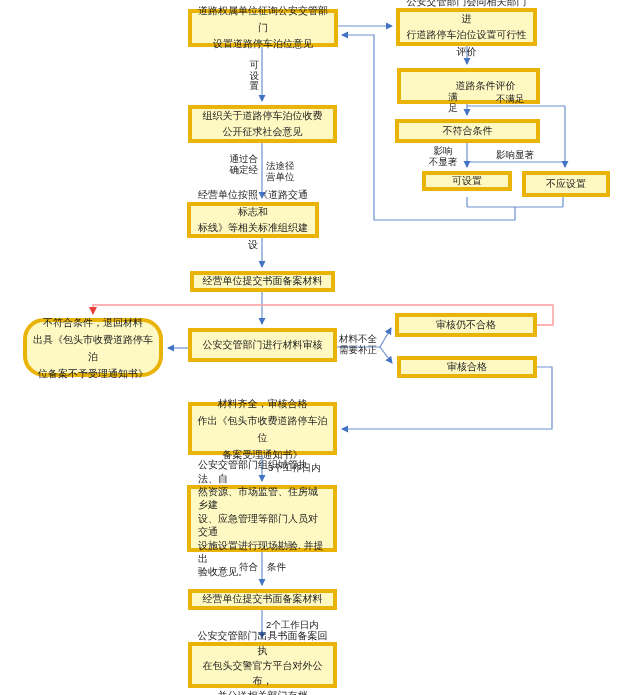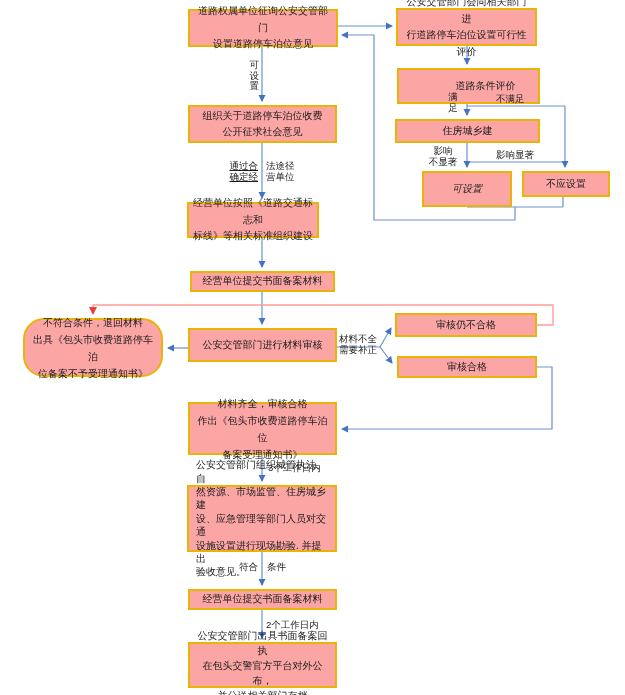--- a/index.html
+++ b/index.html
@@ -2,21 +2,21 @@
 <html><head>
 <meta charset="utf-8">
 <style>
   html,body{margin:0;padding:0;background:#fff;}
   #stage{
     position:relative;width:625px;height:695px;background:#fff;overflow:hidden;
     font-family:"Liberation Sans",sans-serif;color:#1a1a1a;
   }
   #wires{position:absolute;left:0;top:0;width:625px;height:695px;}
   .box{
-    position:absolute;box-sizing:border-box;background:#fca5a5;border:2px solid #eab308;
+    position:absolute;box-sizing:border-box;background:#fef9c3;border:4px solid #eab308;
     display:flex;align-items:center;justify-content:center;text-align:center;
     white-space:pre-line;font-size:10px;line-height:1.65;padding:2px 4px;
   }
   .box--tight{line-height:1.34;justify-content:flex-start;text-align:left;padding:4px 7px;}
   .lbl{
     position:absolute;font-size:9.5px;line-height:10.5px;white-space:pre-line;color:#1a1a1a;
   }
   .lbl--r{text-align:right;}
   .lbl--c{text-align:center;}
 </style>
@@ -59,22 +59,22 @@
     <g stroke="#FF9C9C" stroke-width="1.4" fill="none">
       <path d="M537,325 H553 V305 H93 V314" marker-end="url(#ar)"></path>
     </g>
   </svg>
 
   <div class="box" style="left:188px;top:9px;width:150px;height:38px;">道路权属单位征询公安交管部门
 设置道路停车泊位意见</div>
   <div class="box" style="left:396px;top:8px;width:141px;height:38px;">公安交管部门会同相关部门进
 行道路停车泊位设置可行性评价</div>
   <div class="box" style="left:397px;top:68px;width:143px;height:36px;padding-left:38px;">道路条件评价</div>
-  <div class="box" style="left:395px;top:119px;width:145px;height:24px;">住房城乡建</div>
-  <div class="box" style="left:422px;top:171px;width:90px;height:36px;font-style:italic;">可设置</div>
+  <div class="box" style="left:395px;top:119px;width:145px;height:24px;">不符合条件</div>
+  <div class="box" style="left:422px;top:171px;width:90px;height:20px;">可设置</div>
   <div class="box" style="left:522px;top:171px;width:88px;height:26px;">不应设置</div>
   <div class="box" style="left:188px;top:105px;width:149px;height:38px;">组织关于道路停车泊位收费
 公开征求社会意见</div>
   <div class="box" style="left:187px;top:202px;width:132px;height:36px;">经营单位按照《道路交通标志和
 标线》等相关标准组织建设</div>
   <div class="box" style="left:190px;top:271px;width:145px;height:21px;">经营单位提交书面备案材料</div>
   <div class="box" style="left:188px;top:328px;width:149px;height:34px;">公安交管部门进行材料审核</div>
   <div class="box" style="left:23px;top:318px;width:140px;height:59px;line-height:1.7;border-radius:21px;">不符合条件，退回材料
 出具《包头市收费道路停车泊
 位备案不予受理通知书》</div>
@@ -89,21 +89,21 @@
 设施设置进行现场勘验. 并提出
 验收意见。</div>
   <div class="box" style="left:188px;top:589px;width:149px;height:21px;">经营单位提交书面备案材料</div>
   <div class="box" style="left:188px;top:642px;width:149px;height:46px;line-height:1.5;">公安交管部门出具书面备案回执
 在包头交警官方平台对外公布，
 并分送相关部门存档</div>
 
   <div class="lbl lbl--r" style="left:240px;top:60px;width:19px;">可
 设
 置</div>
-  <div class="lbl lbl--r" style="left:222px;top:161px;width:36px;text-decoration:underline;">通过合
+  <div class="lbl lbl--r" style="left:222px;top:154px;width:36px;">通过合
 确定经</div>
   <div class="lbl" style="left:266px;top:161px;width:42px;">法途径
 营单位</div>
   <div class="lbl lbl--c" style="left:444px;top:92px;width:18px;">满
 足</div>
   <div class="lbl" style="left:496px;top:94px;">不满足</div>
   <div class="lbl lbl--c" style="left:424px;top:146px;width:38px;">影响
 不显著</div>
   <div class="lbl" style="left:496px;top:150px;">影响显著</div>
   <div class="lbl" style="left:339px;top:334px;width:42px;">材料不全

